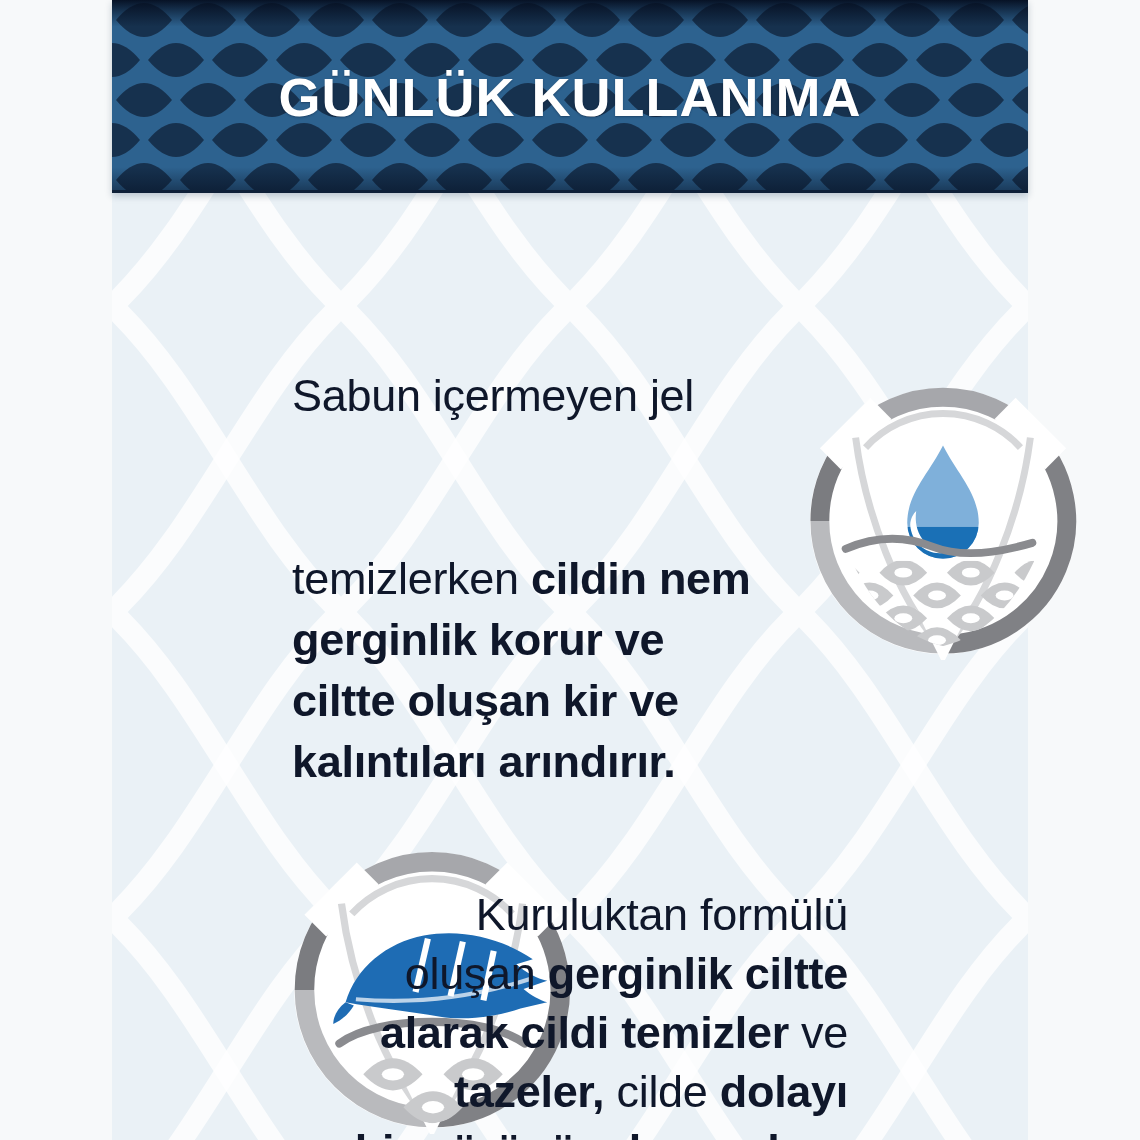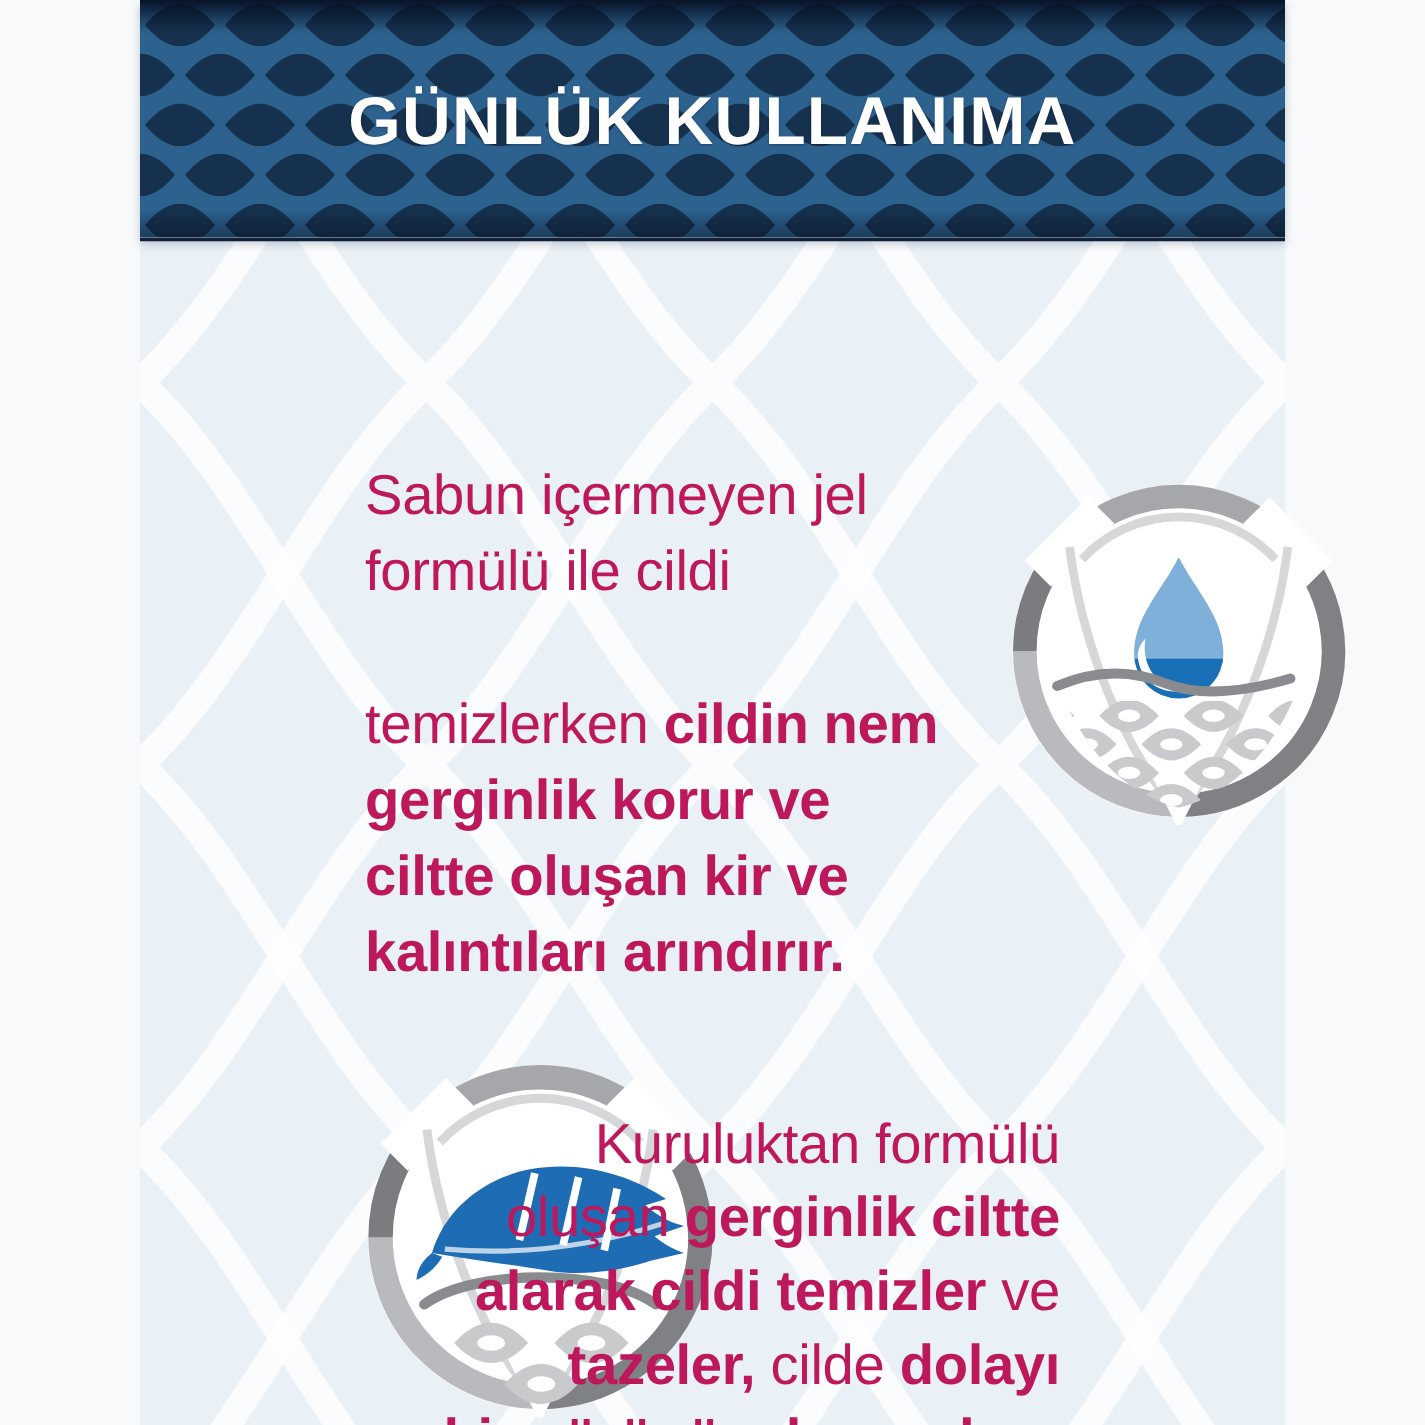--- a/index.html
+++ b/index.html
@@ -21,21 +21,21 @@
   .banner svg{position:absolute;left:0;top:0;display:block;}
   .banner-text{
     position:absolute;left:0;top:0;width:916px;height:190px;
     display:flex;flex-direction:column;justify-content:center;align-items:center;
     padding-top:4px;box-sizing:border-box;
     color:#ffffff;font-weight:700;font-size:54px;line-height:82px;
     letter-spacing:1px;text-align:center;
     text-shadow:0 1px 2px rgba(5,15,35,.35);
   }
   .txt{
-    position:absolute;color:#be185d;font-size:45px;font-weight:400;
+    position:absolute;color:#0f172a;font-size:45px;font-weight:400;
     letter-spacing:-0.3px;
   }
   .txt .b{font-weight:700;}
   .txt-left{left:180px;top:320px;width:500px;line-height:61px;text-align:left;}
   .txt-right{right:180px;top:840px;width:520px;line-height:59px;text-align:right;}
   .icon{position:absolute;}
   .icon svg{display:block;width:100%;height:100%;}
   .icon-moisture{left:692px;top:382px;width:278px;height:278px;}
   .icon-gentle{left:176px;top:846px;width:288px;height:288px;}
 </style>
@@ -176,21 +176,21 @@
         <g clip-path="url(#meshclipF)">
           <use href="#eye-f" x="102" y="222"></use>
             <use href="#eye-f" x="180" y="222"></use>
           <use href="#eye-f" x="141" y="254"></use>
         </g>
       </svg>
     </div>
 
     <p class="txt txt-left">
       <span>Sabun içermeyen jel</span><br>
-      <span>formülü ile cildi</span><br>
+      <br>
       <br>
       <span>temizlerken </span><span class="b">cildin nem</span><br>
       <span class="b">gerginlik korur ve</span><br>
       <span class="b">ciltte oluşan kir ve</span><br>
       <span class="b">kalıntıları arındırır.</span>
     </p>
 
     <p class="txt txt-right">
       <span>Kuruluktan formülü</span><br>
       <span>oluşan </span><span class="b">gerginlik ciltte</span><br>

